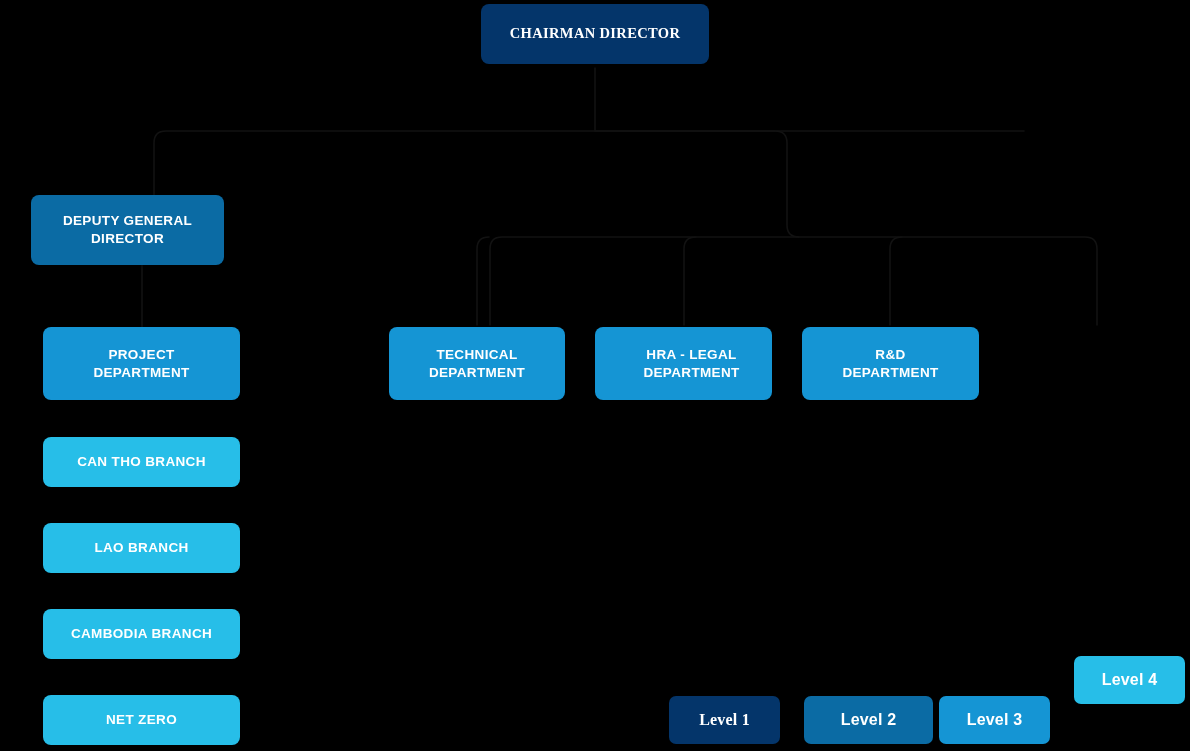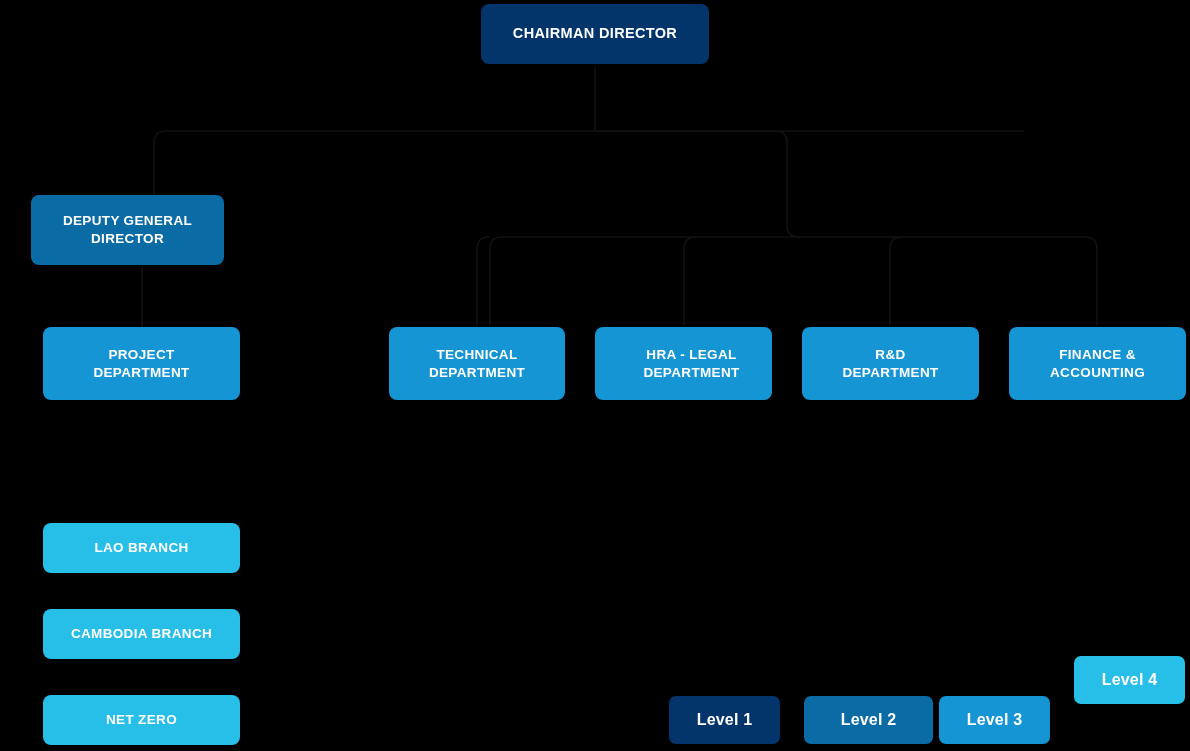--- a/index.html
+++ b/index.html
@@ -40,21 +40,21 @@
     letter-spacing: 0.35px;
     line-height: 1.32;
     padding: 4px 8px;
     box-shadow: 0 1px 3px rgba(0,0,0,0.55);
   }
   .node-label {
     display: block;
     width: 100%;
     white-space: pre-line;
   }
-  .lvl1 { background: #04356a; }
+  .lvl1 { background: #04356a; font-family: Liberation Serif, serif; }
   .lvl2 { background: #0b6ba4; }
   .lvl3 { background: #1595d4; }
   .lvl4 { background: #27bee8; }
 
   .node.size-root   { font-size: 14.5px; }
   .node.size-dept   { font-size: 13.5px; }
   .node.size-branch { font-size: 13.5px; }
 
   .legend-item {
     position: absolute;
@@ -114,25 +114,24 @@
   <div class="node lvl3 size-dept" style="left:595px; top:327px; width:177px; height:73px;padding-left:24px;">
     <span class="node-label">HRA - LEGAL
 DEPARTMENT</span>
   </div>
 
   <div class="node lvl3 size-dept" style="left:802px; top:327px; width:177px; height:73px;">
     <span class="node-label">R&amp;D
 DEPARTMENT</span>
   </div>
 
-  <div class="node lvl3 size-dept" style="left:1009px; top:327px; width:177px; height:73px;">
-    <span class="node-label">FINANCE &amp;
-ACCOUNTING</span>
+
+  <div class="node lvl4 size-branch" style="left:43px; top:437px; width:197px; height:50px;">
+    <span class="node-label">CAN THO BRANCH</span>
   </div>
-
 
   <div class="node lvl4 size-branch" style="left:43px; top:523px; width:197px; height:50px;">
     <span class="node-label">LAO BRANCH</span>
   </div>
 
   <div class="node lvl4 size-branch" style="left:43px; top:609px; width:197px; height:50px;">
     <span class="node-label">CAMBODIA BRANCH</span>
   </div>
 
   <div class="node lvl4 size-branch" style="left:43px; top:695px; width:197px; height:50px;">

